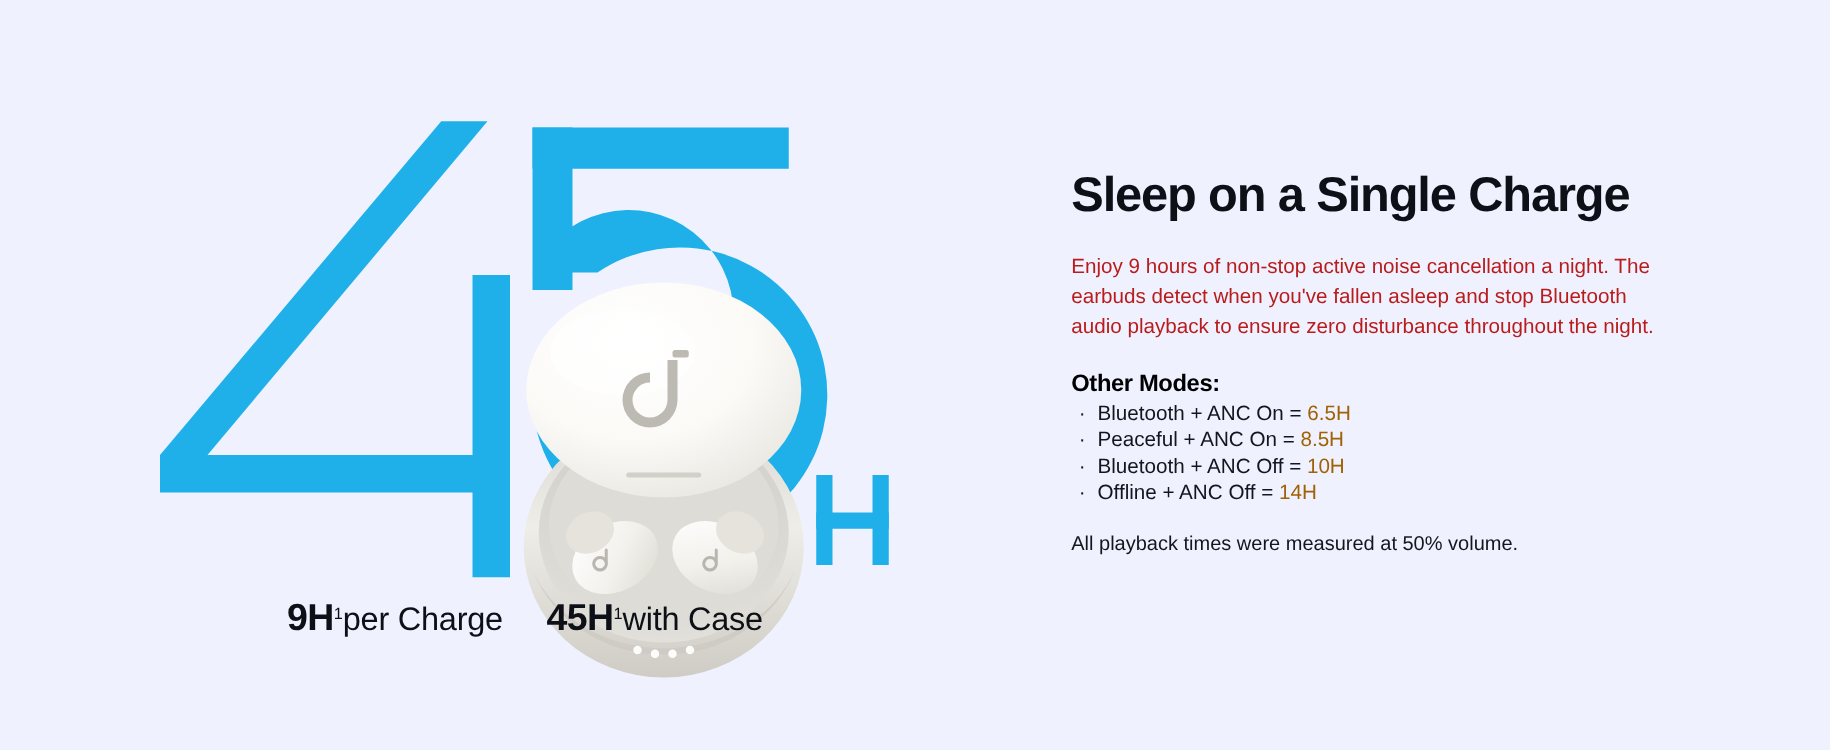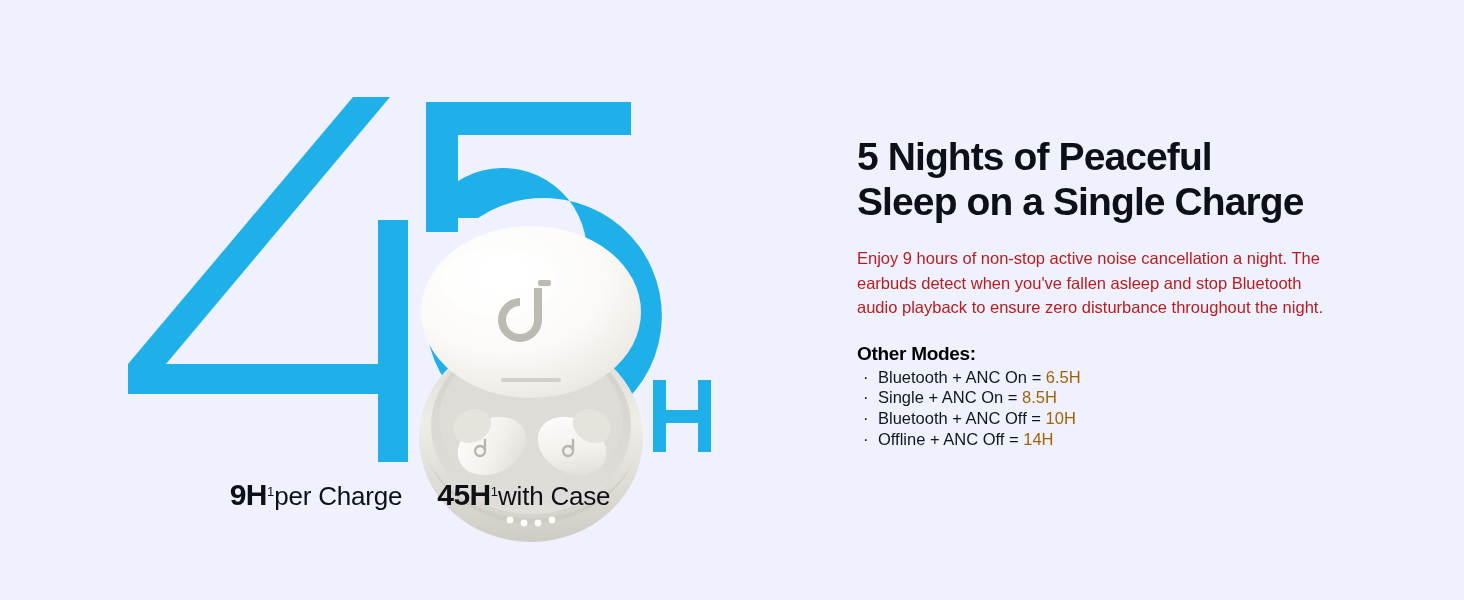--- a/index.html
+++ b/index.html
@@ -258,38 +258,38 @@
     <div class="caption">
       <span class="cap-strong">9H</span><span class="cap-sup">1</span><span class="cap-light">per Charge</span>
       <span class="cap-gap"></span>
       <span class="cap-strong">45H</span><span class="cap-sup">1</span><span class="cap-light">with Case</span>
     </div>
   </div>
 
   <div class="text-panel">
 
     <h1 class="headline">
-      <span class="hl-line">5 Nights of Peaceful</span>
       <span class="hl-line">Sleep on a Single Charge</span>
     </h1>
 
     <p class="body-copy">Enjoy 9 hours of non-stop active noise cancellation a night. The earbuds detect when you've fallen asleep and stop Bluetooth audio playback to ensure zero disturbance throughout the night.</p>
 
     <div class="modes-heading">Other Modes:</div>
 
     <ul class="modes-list">
       <li>
         <span class="bullet">·</span><span>Bluetooth + ANC On = </span><span class="mode-value">6.5H</span>
       </li>
       <li>
-        <span class="bullet">·</span><span>Single + ANC On = </span><span class="mode-value">8.5H</span>
+        <span class="bullet">·</span><span>Peaceful + ANC On = </span><span class="mode-value">8.5H</span>
       </li>
       <li>
         <span class="bullet">·</span><span>Bluetooth + ANC Off = </span><span class="mode-value">10H</span>
       </li>
       <li>
         <span class="bullet">·</span><span>Offline + ANC Off = </span><span class="mode-value">14H</span>
       </li>
     </ul>
 
+    <p class="footnote">All playback times were measured at 50% volume.</p>
   </div>
 
 </div>
 
 </body></html>

